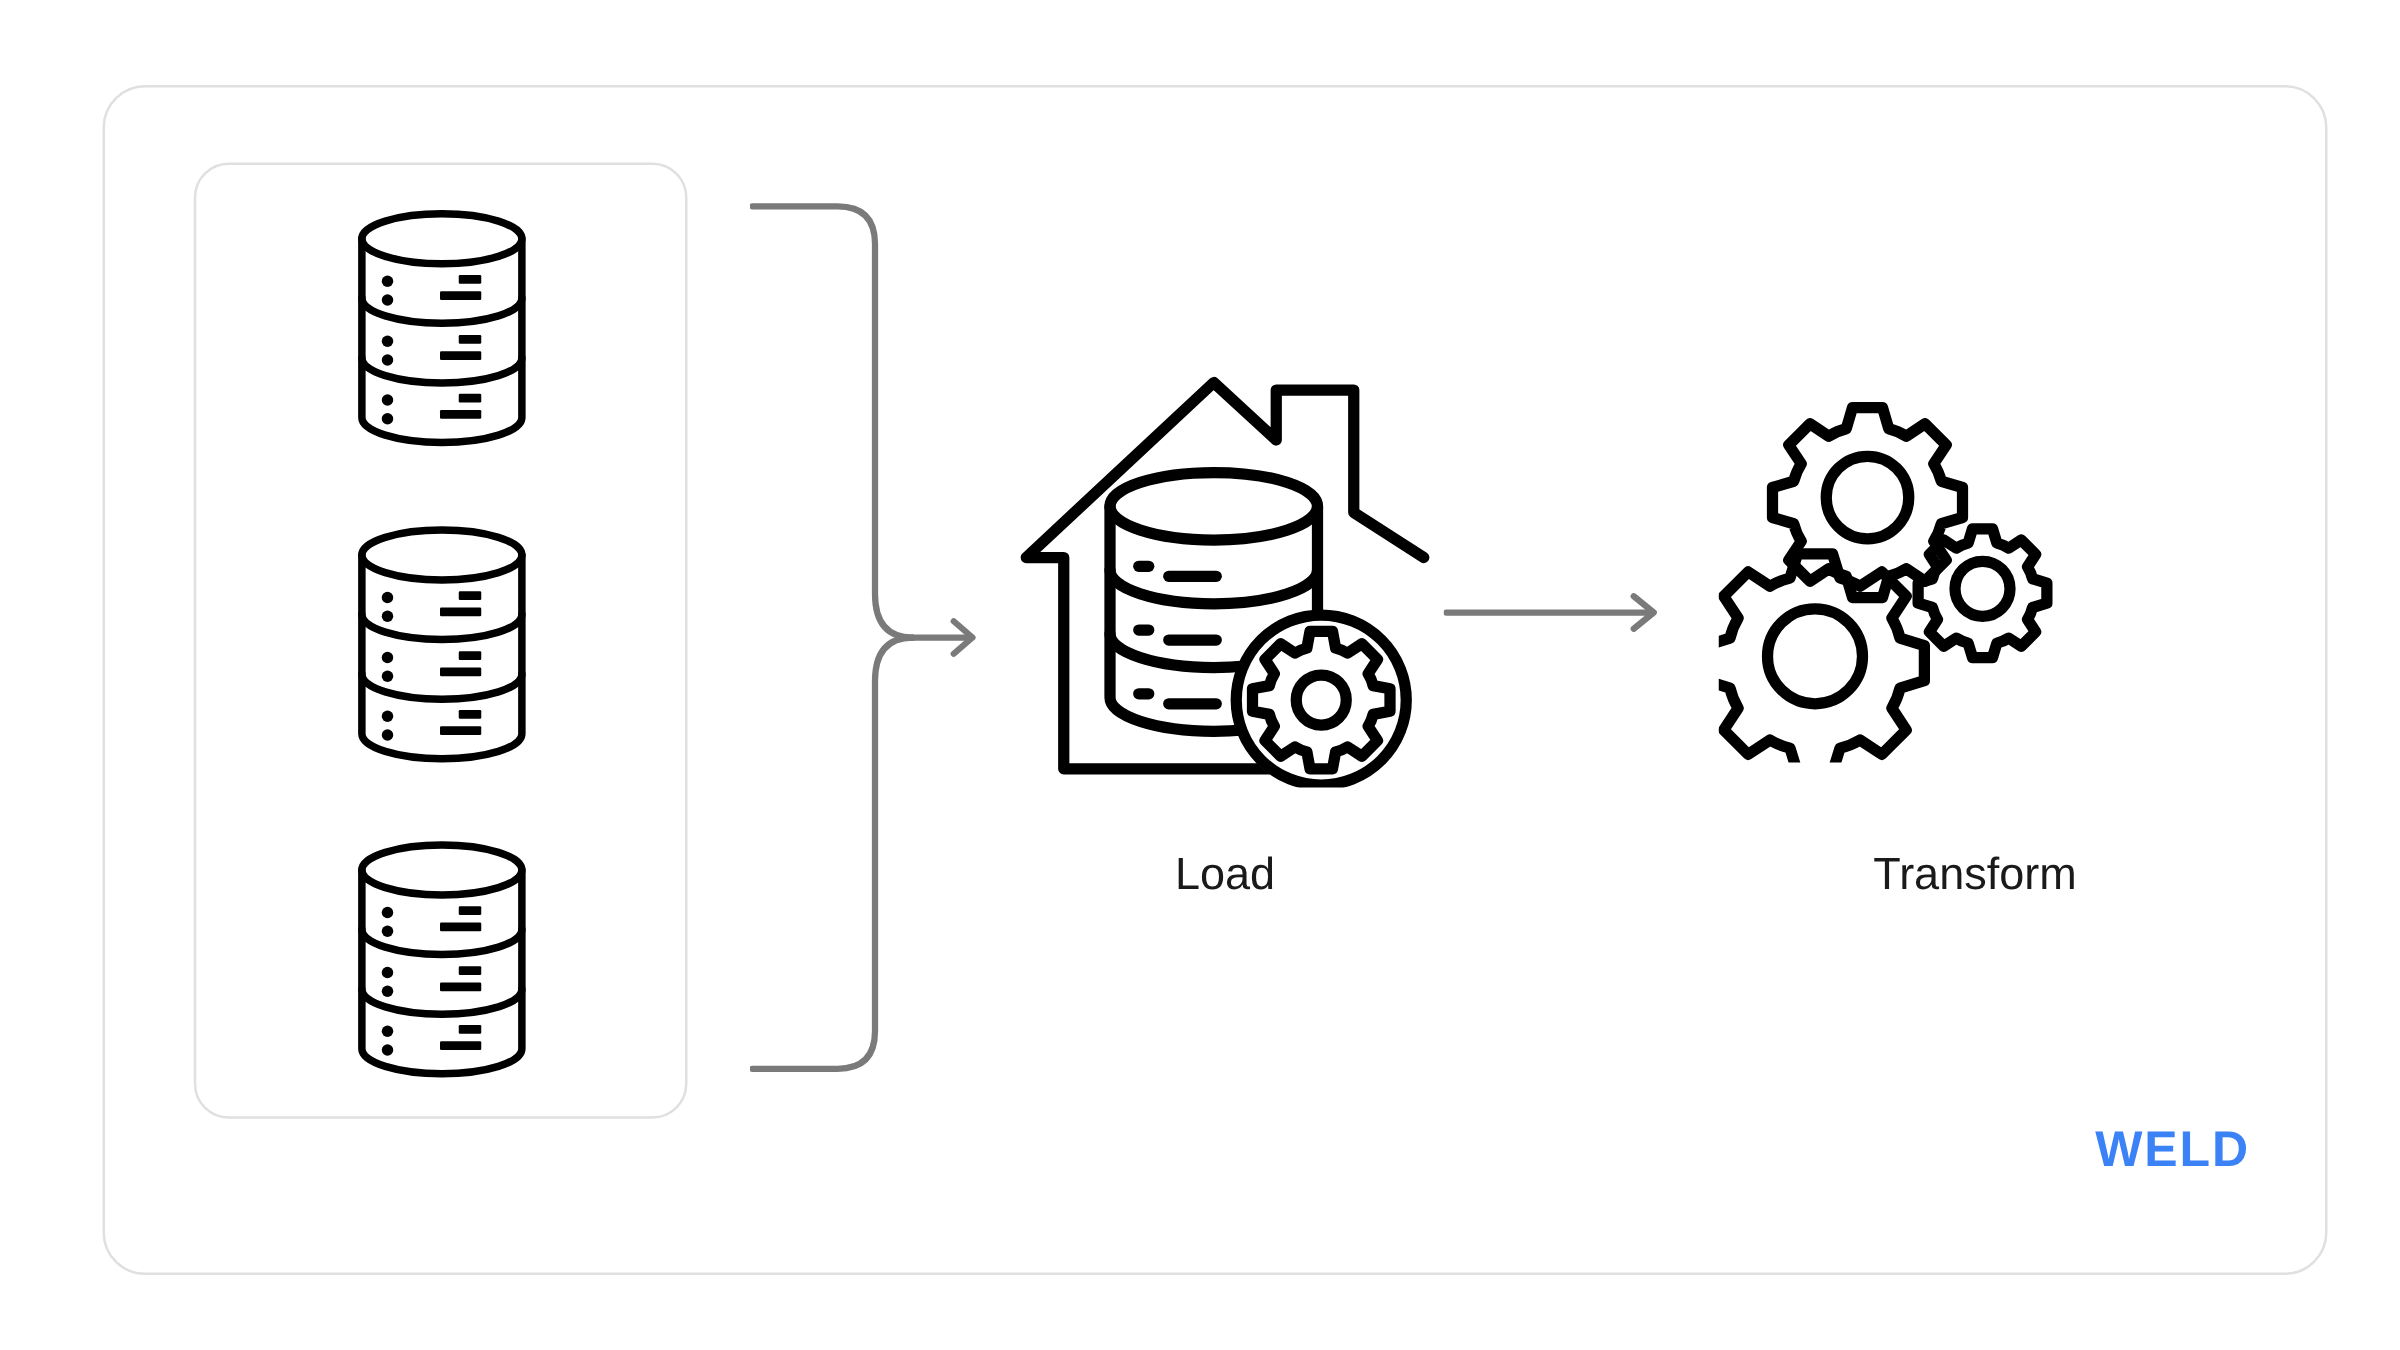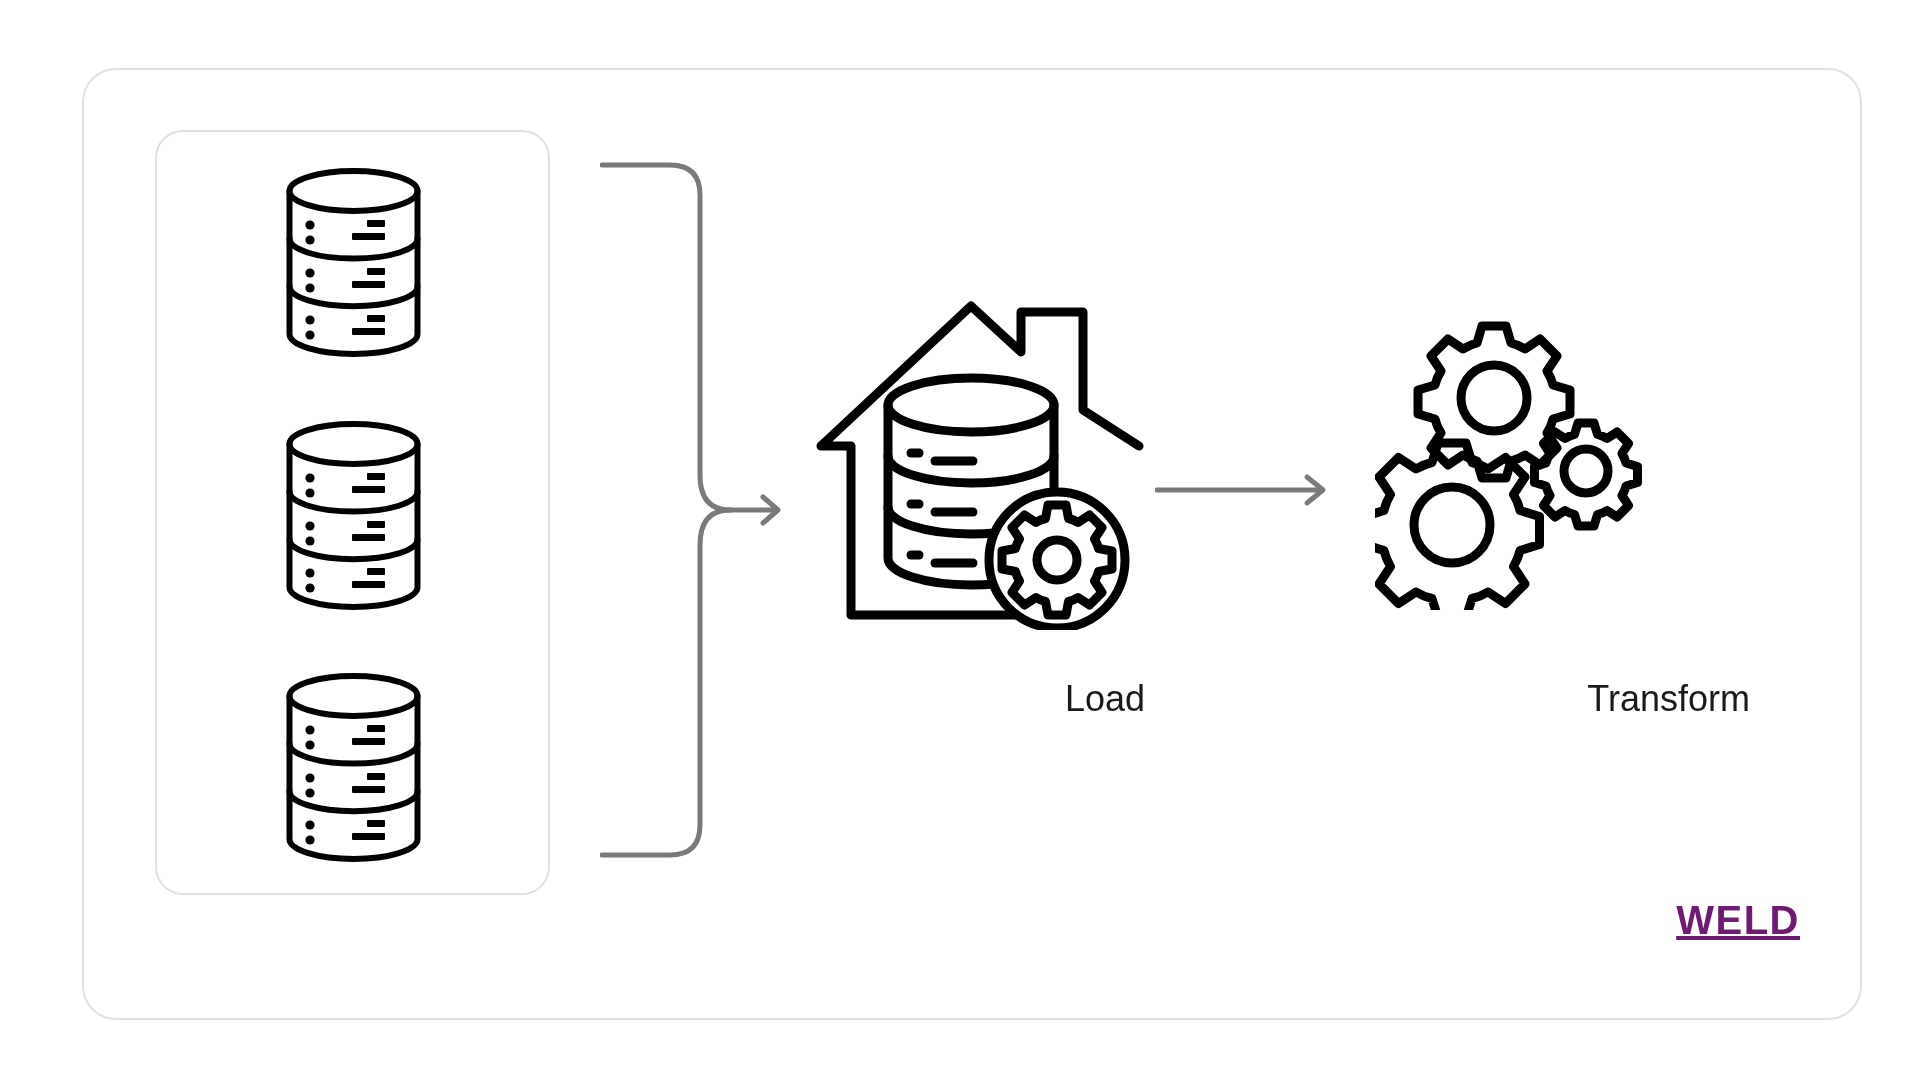--- a/index.html
+++ b/index.html
@@ -94,37 +94,36 @@
     height: 300px;
   }
   .gears-icon { width: 280px; height: 300px; display:block; }
 
   
   .label {
     position: absolute;
     font-size: 36px;
     color: #1a1a1a;
     font-family: "Liberation Sans", sans-serif;
-    text-align: right;
+    text-align: center;
     white-space: nowrap;
   }
   .label-extract { left: 155px; top: 940px; width: 395px; }
   .label-load    { left: 815px; top: 678px; width: 330px; }
   .label-transform { left: 1410px; top: 678px; width: 340px; }
 
   .brand {
     position: absolute;
     right: 120px;
     top: 898px;
     font-size: 40px;
     font-weight: bold;
     letter-spacing: 1.5px;
-    color: #701a75;
+    color: #3b82f6;
     font-family: "Liberation Sans", sans-serif;
-    text-decoration: underline;
   }
 </style>
 </head>
 <body>
 
 <div id="stage">
 
   <div class="outer-card"></div>
 
   <div class="extract-card"></div>

